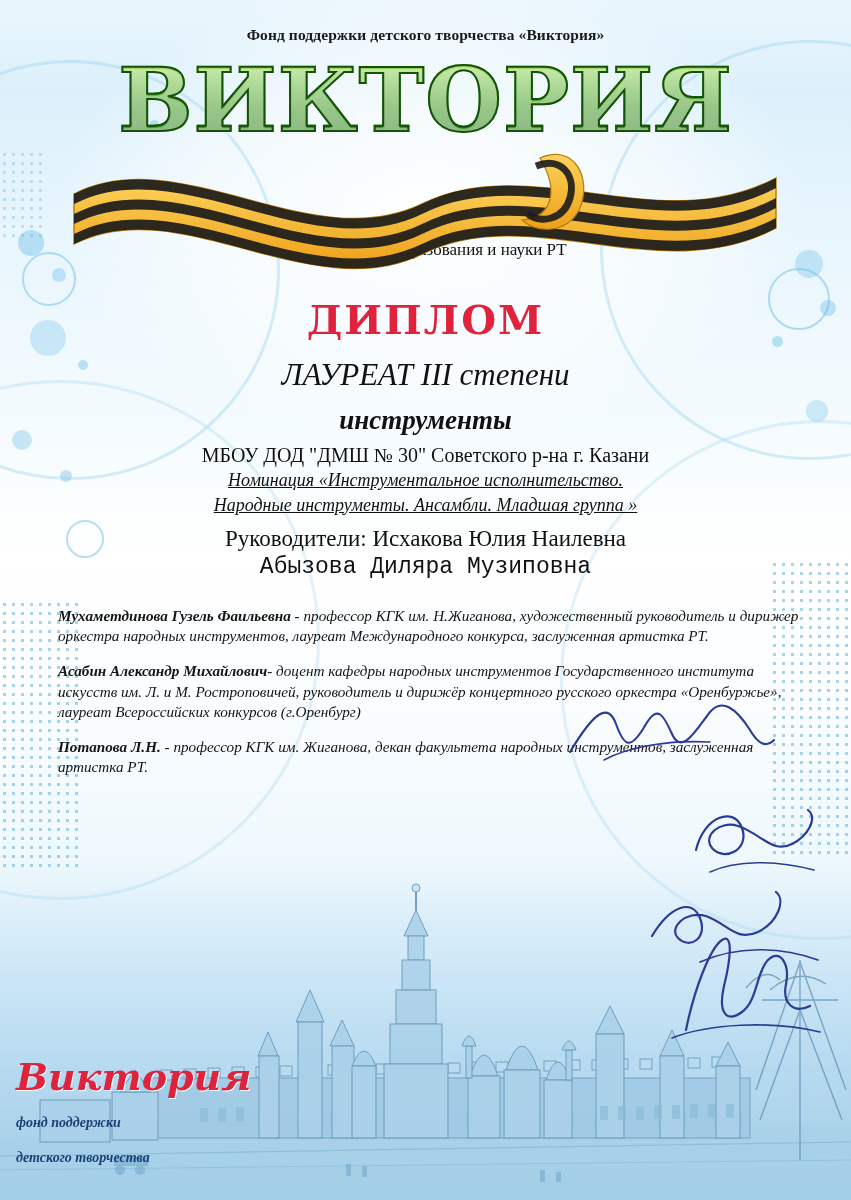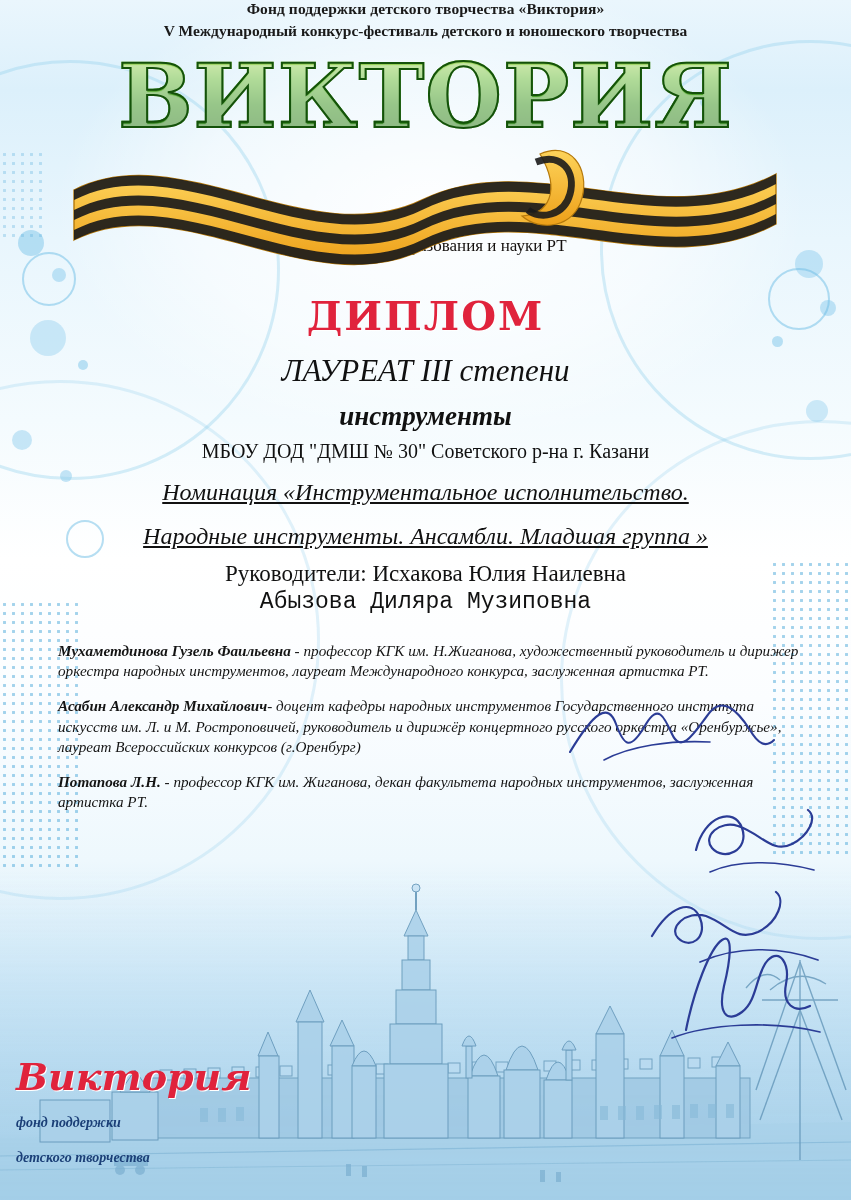--- a/index.html
+++ b/index.html
@@ -66,20 +66,21 @@
   .hdr {
     position: relative;
     text-align: center;
     z-index: 5;
   }
   .hdr .l1 {
     font-family: "Liberation Serif", serif;
     font-weight: bold;
     font-size: 15.5px;
     color: #1a1a1a;
+    padding-top: 26px;
     letter-spacing: .1px;
   }
   .hdr .l2 {
     font-family: "Liberation Serif", serif;
     font-weight: bold;
     font-size: 15.5px;
     color: #1a1a1a;
     padding-top: 4px;
   }
 
@@ -167,23 +168,23 @@
   }
   .school {
     font-family: "Liberation Serif", serif;
     font-size: 20px;
     color: #111;
     margin-top: 8px;
   }
   .nomination {
     font-family: "Liberation Serif", serif;
     font-style: italic;
-    font-size: 24px;
+    font-size: 18px;
     color: #111;
-    margin-top: 14px;
+    margin-top: 2px;
     text-decoration: underline;
     line-height: 1.25;
   }
   .heads {
     font-family: "Liberation Serif", serif;
     font-size: 23px;
     color: #111;
     margin-top: 10px;
   }
   .heads2 {
@@ -285,21 +286,20 @@
   <div class="wave" style="left:600px;top:40px;width:420px;height:420px;"></div>
   <div class="wave" style="left:-200px;top:380px;width:520px;height:520px;border-color:rgba(140,205,235,.25);"></div>
   <div class="wave" style="left:560px;top:420px;width:520px;height:520px;border-color:rgba(140,205,235,.25);"></div>
 
   <div class="dotcol" style="left:0px;top:600px;width:78px;height:270px;"></div>
   <div class="dotcol" style="left:770px;top:560px;width:81px;height:300px;"></div>
   <div class="dotcol" style="left:0px;top:150px;width:46px;height:90px;opacity:.6;"></div>
 
   <div class="hdr">
     <div class="l1">Фонд поддержки детского творчества «Виктория»</div>
-    <div class="l2">V Международный конкурс-фестиваль детского и юношеского творчества</div>
   </div>
 
   <div class="wordmark-wrap">
     <div class="wordmark">ВИКТОРИЯ</div>
 
     <svg class="ribbon-svg" width="712" height="150" viewBox="0 0 712 150">
       <defs>
         <linearGradient id="rg" x1="0" y1="0" x2="0" y2="1">
           <stop offset="0%" stop-color="#fdd35a"></stop>
           <stop offset="100%" stop-color="#eda019"></stop>

